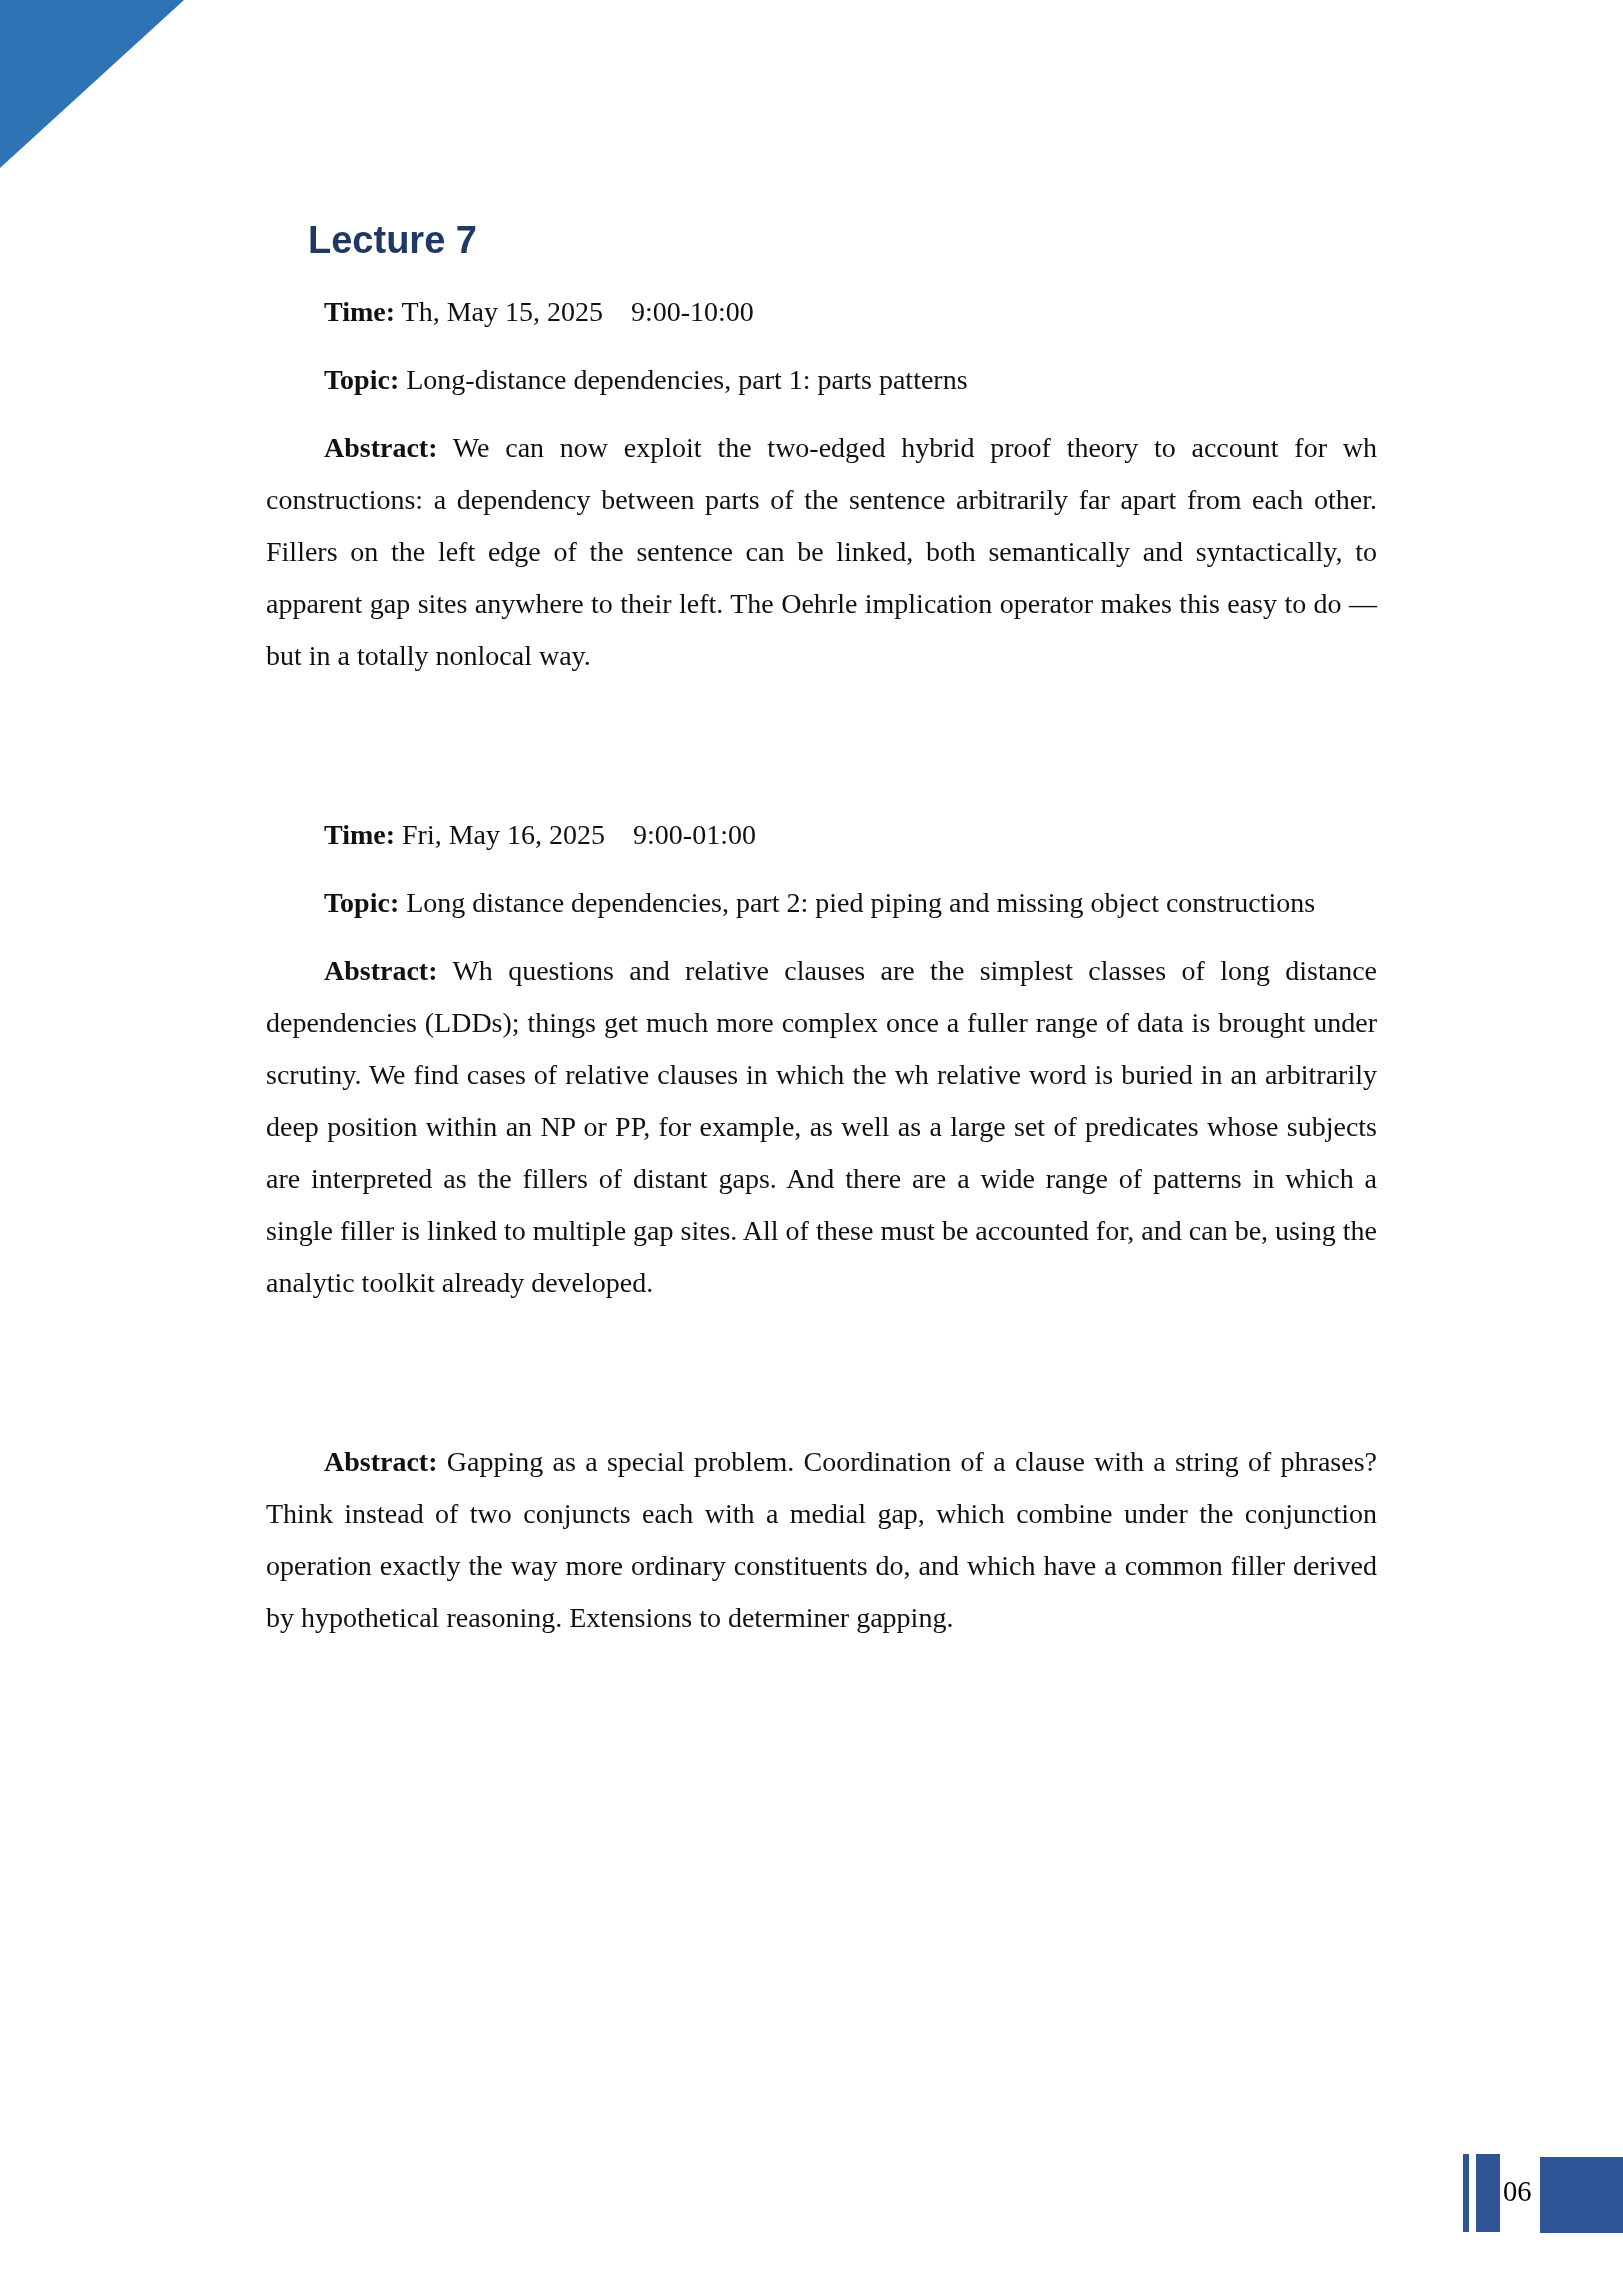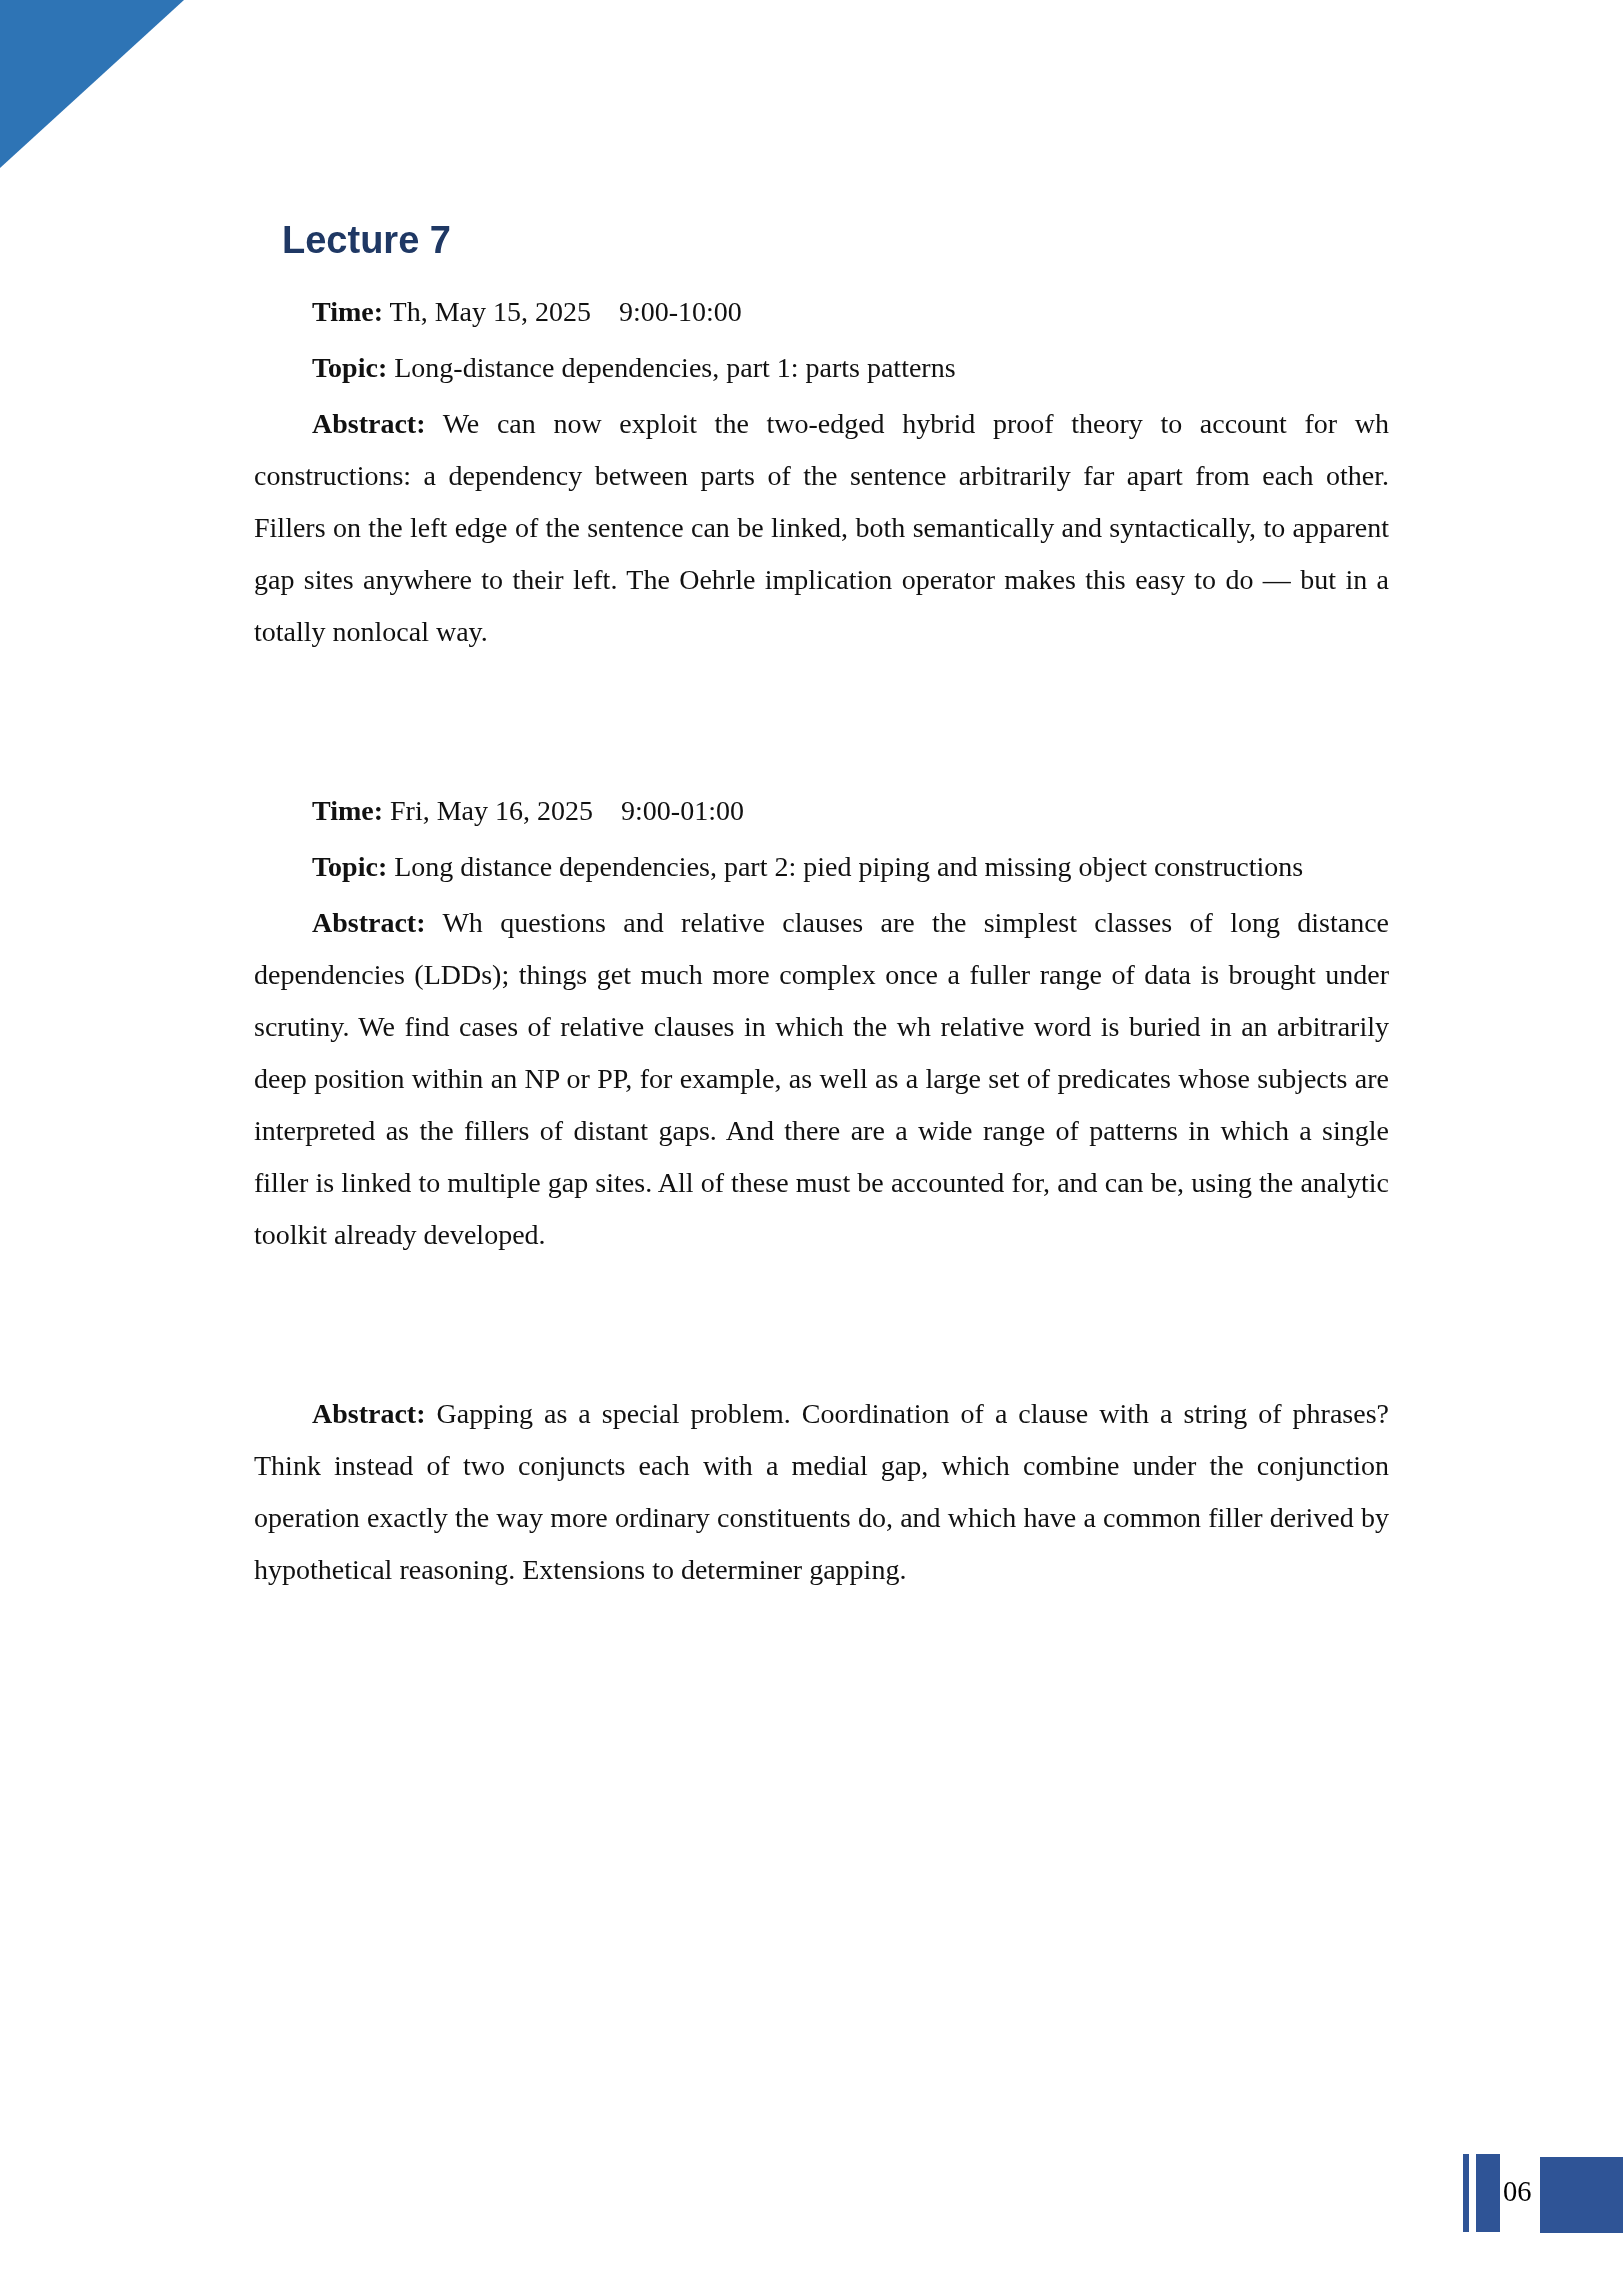--- a/index.html
+++ b/index.html
@@ -26,30 +26,30 @@
   .content {
     position: absolute;
     left: 250px;
     top: 216px;
     width: 1143px;
   }
 
   section.lecture { margin: 0 0 127px 0; }
 
   h2.lecture-title {
-    margin: 0 0 22px 32px;
+    margin: 0 0 22px 58px;
     font-family: "Liberation Sans", sans-serif;
     font-weight: bold;
     font-size: 38px;
     line-height: 48px;
     color: #1F3864;
   }
 
   .row {
-    margin: 4px;
+    margin: 16px;
     font-size: 28px;
     line-height: 52px;
     text-indent: 58px;
     text-align: justify;
   }
   .row .label { font-weight: bold; }
   .row .value { white-space: pre-wrap; }
 
   
   .footer-bar-thin {

